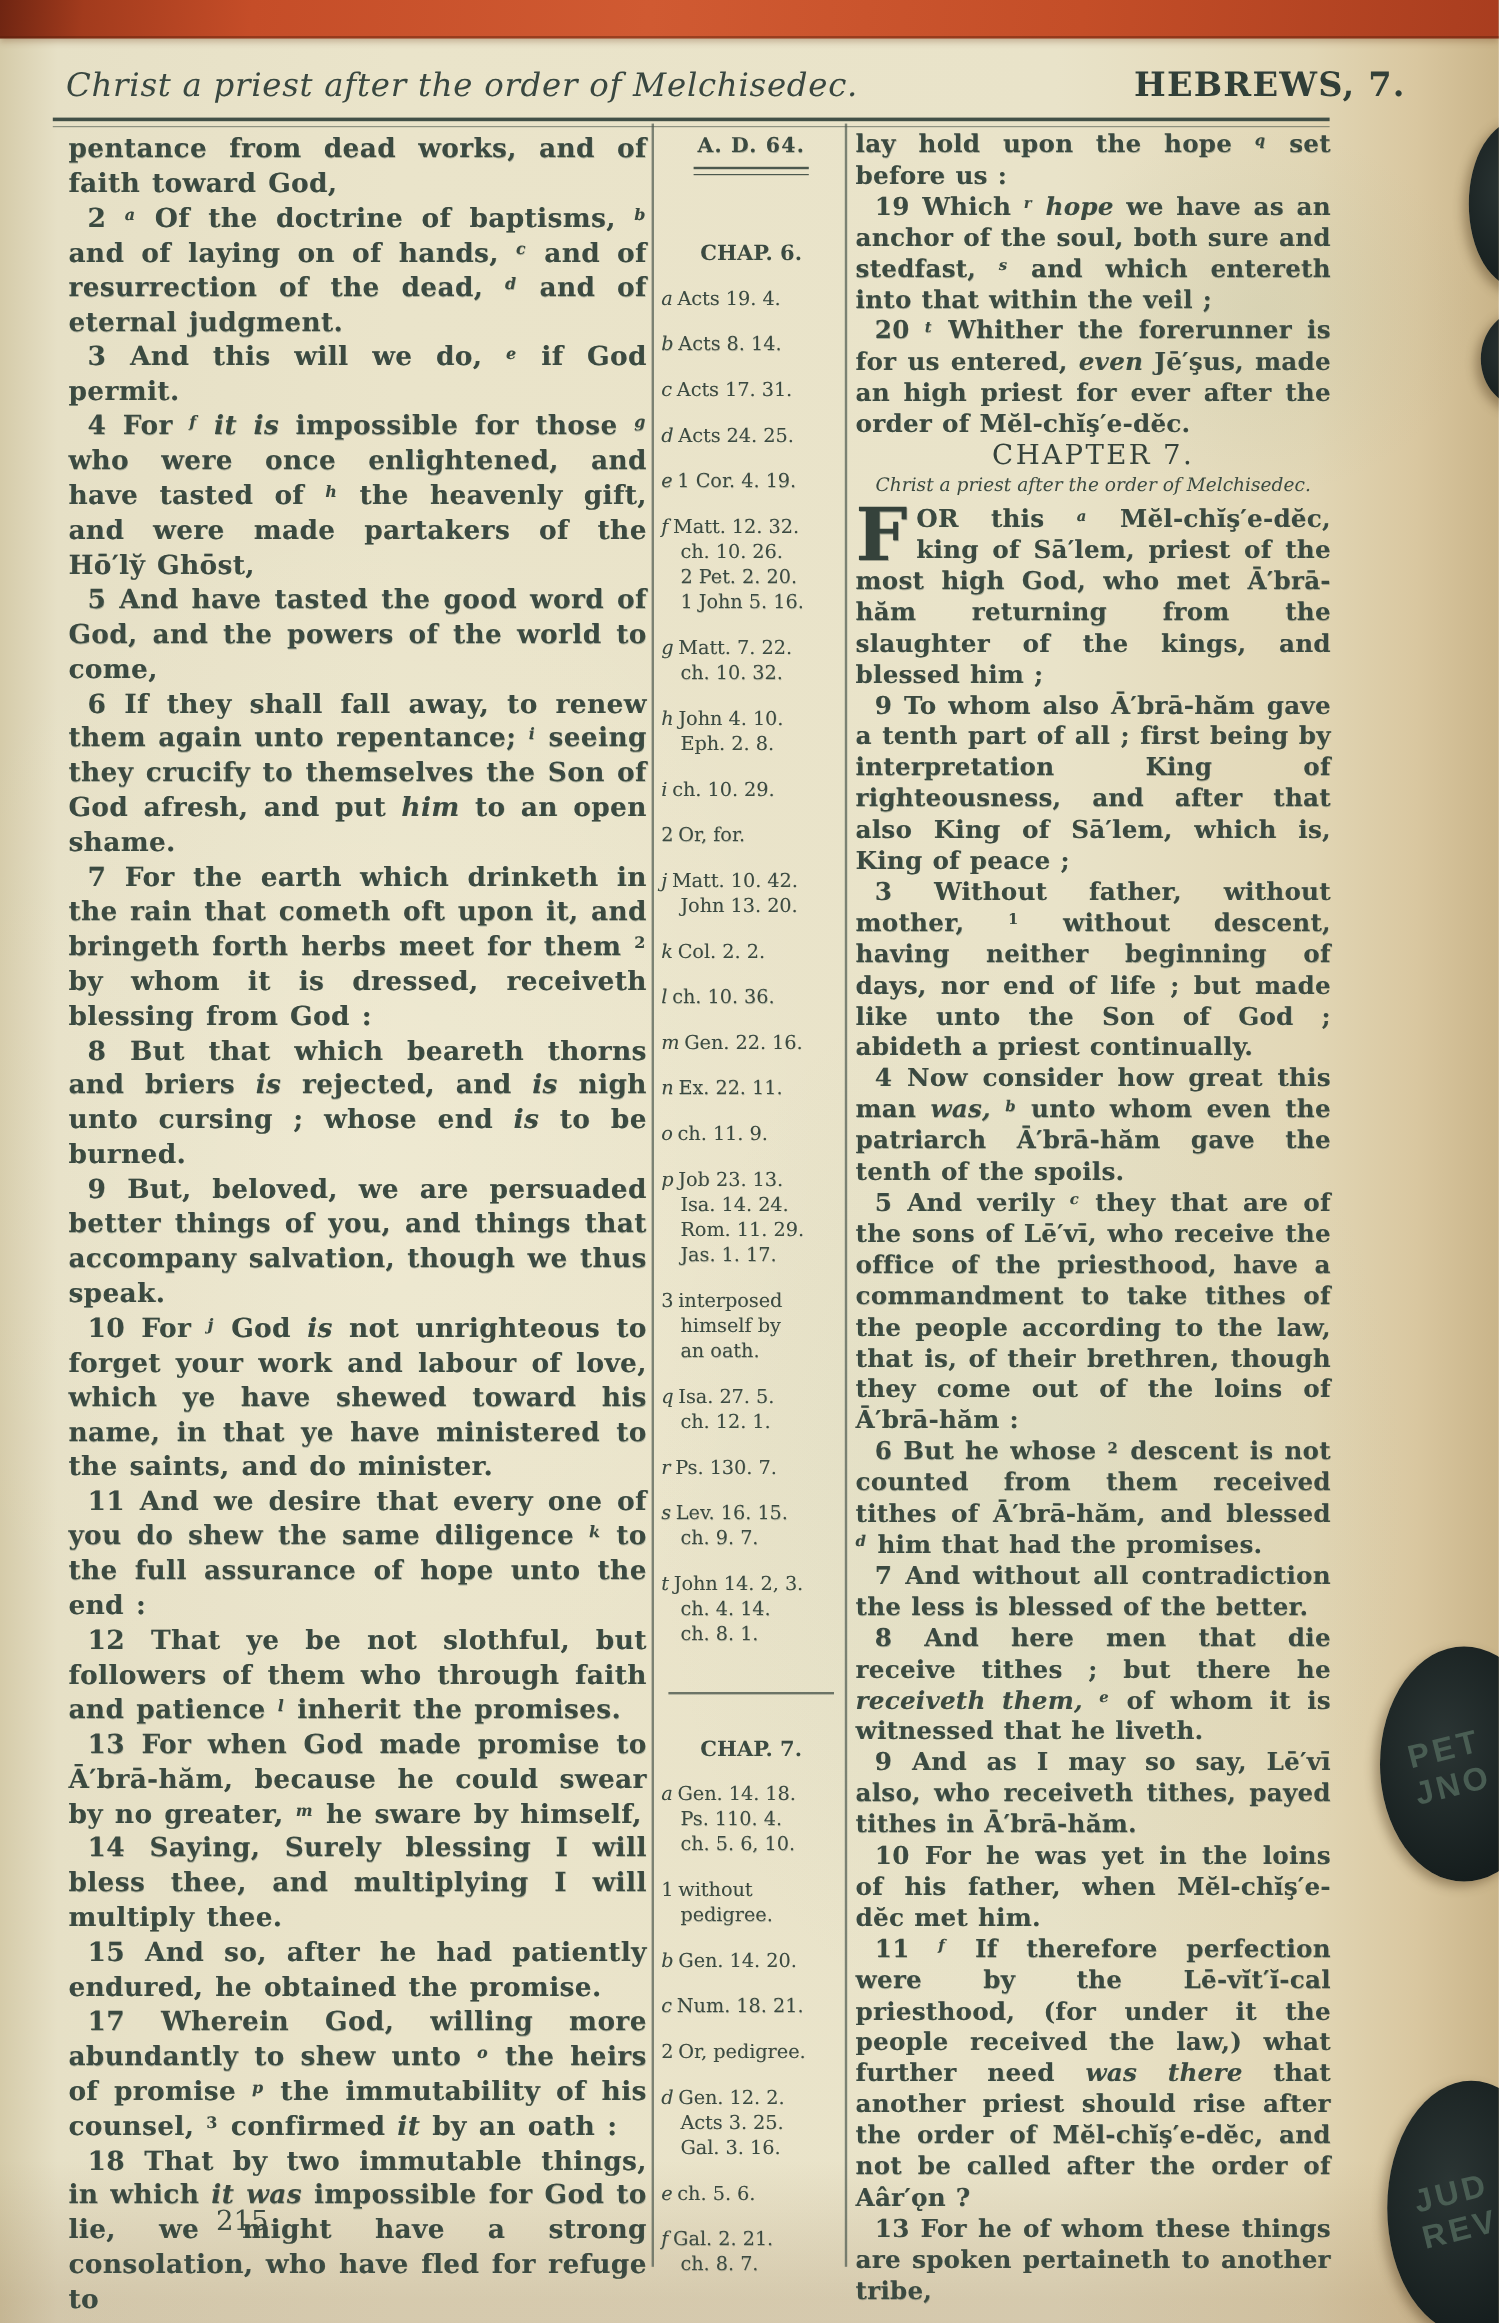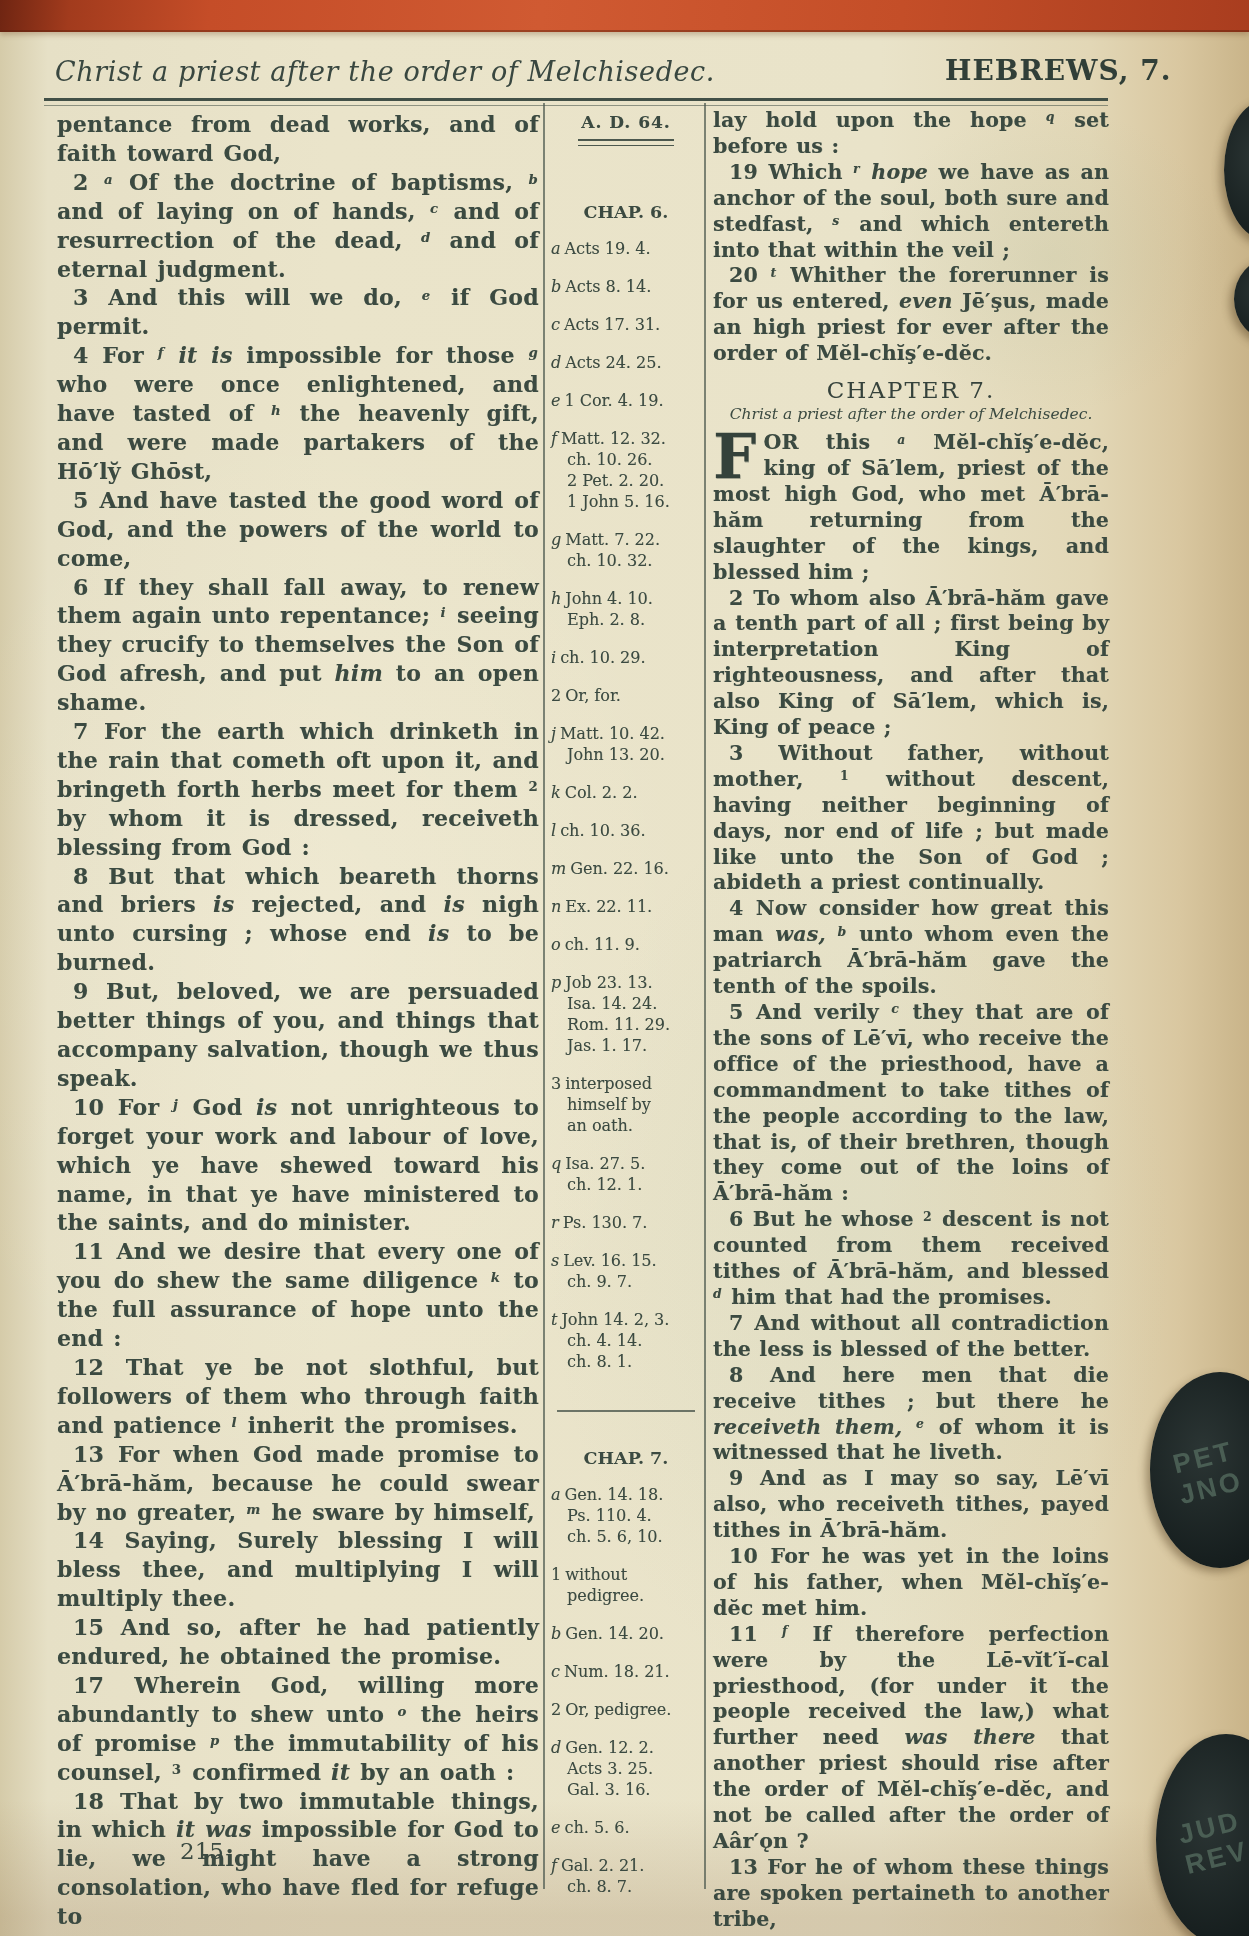--- a/index.html
+++ b/index.html
@@ -36,21 +36,21 @@
   .col-left .verse{font-size:22px;line-height:28.9px;letter-spacing:0.3px;word-spacing:2px;}
   .col-right .verse{font-size:20.5px;line-height:25.9px;letter-spacing:0.2px;word-spacing:1px;}
   .verse.noindent{text-indent:0;}
   .verse em{font-style:italic;}
   sup.vlet{font-style:italic;font-size:0.60em;line-height:0;vertical-align:0.45em;margin-right:1px;}
   sup.vnum{font-size:0.60em;line-height:0;vertical-align:0.45em;margin-right:1px;}
 
   .dropcap{float:left;font-size:61px;line-height:48px;padding:3px 7px 0 0;color:#35423b;
     text-shadow:0.5px 0.5px 0.5px rgba(53,66,59,0.4);}
 
-  .chapter-heading{text-align:center;font-size:23px;letter-spacing:2px;margin:10px 0 2px;
+  .chapter-heading{text-align:center;font-size:23px;letter-spacing:2px;margin:0 0 2px;
     color:#35423b;font-weight:normal;}
   .chapter-subtitle{text-align:center;font-style:italic;font-size:15.5px;margin-bottom:7px;color:#3b4a41;}
 
   .ad-date{text-align:center;font-size:17px;font-weight:bold;letter-spacing:1px;
     text-shadow:0.3px 0.3px 0.4px rgba(59,74,65,0.35);}
   .ad-rule{width:96px;margin:7px auto 0;height:4px;
     border-top:2px solid #4c584e;border-bottom:1px solid #4c584e;}
   .margin-sections{margin-top:56px;}
   .chap-label{text-align:center;font-weight:bold;font-size:17.5px;margin-bottom:16px;}
   .ref{font-size:16px;line-height:21px;margin-bottom:17px;
@@ -151,21 +151,21 @@
   <div class="col-right">
     <div>
         <p class="verse noindent">lay hold upon the hope <sup class="vlet">q</sup> set before us :</p>
         <p class="verse">19 Which <sup class="vlet">r</sup> <em>hope</em> we have as an anchor of the soul, both sure and stedfast, <sup class="vlet">s</sup> and which entereth into that within the veil ;</p>
         <p class="verse">20 <sup class="vlet">t</sup> Whither the forerunner is for us entered, <em>even</em> Jē′şus, made an high priest for ever after the order of Mĕl-chĭş′e-dĕc.</p>
       </div>
     <div class="chapter-heading">CHAPTER 7.</div>
     <div class="chapter-subtitle">Christ a priest after the order of Melchisedec.</div>
     <div>
         <p class="verse noindent"><span class="dropcap">F</span>OR this <sup class="vlet">a</sup> Mĕl-chĭş′e-dĕc, king of Sā′lem, priest of the most high God, who met Ā′brā-hăm returning from the slaughter of the kings, and blessed him ;</p>
-        <p class="verse">2 To whom also Ā′brā-hăm gave a tenth part of all ; first being by interpretation King of righteousness, and after that also King of Sā′lem, which is, King of peace ;</p>
+        <p class="verse">9 To whom also Ā′brā-hăm gave a tenth part of all ; first being by interpretation King of righteousness, and after that also King of Sā′lem, which is, King of peace ;</p>
         <p class="verse">3 Without father, without mother, <sup class="vnum">1</sup> without descent, having neither beginning of days, nor end of life ; but made like unto the Son of God ; abideth a priest continually.</p>
         <p class="verse">4 Now consider how great this man <em>was,</em> <sup class="vlet">b</sup> unto whom even the patriarch Ā′brā-hăm gave the tenth of the spoils.</p>
         <p class="verse">5 And verily <sup class="vlet">c</sup> they that are of the sons of Lē′vī, who receive the office of the priesthood, have a commandment to take tithes of the people according to the law, that is, of their brethren, though they come out of the loins of Ā′brā-hăm :</p>
         <p class="verse">6 But he whose <sup class="vnum">2</sup> descent is not counted from them received tithes of Ā′brā-hăm, and blessed <sup class="vlet">d</sup> him that had the promises.</p>
         <p class="verse">7 And without all contradiction the less is blessed of the better.</p>
         <p class="verse">8 And here men that die receive tithes ; but there he <em>receiveth them,</em> <sup class="vlet">e</sup> of whom it is witnessed that he liveth.</p>
         <p class="verse">9 And as I may so say, Lē′vī also, who receiveth tithes, payed tithes in Ā′brā-hăm.</p>
         <p class="verse">10 For he was yet in the loins of his father, when Mĕl-chĭş′e-dĕc met him.</p>
         <p class="verse">11 <sup class="vlet">f</sup> If therefore perfection were by the Lē-vĭt′ĭ-cal priesthood, (for under it the people received the law,) what further need <em>was there</em> that another priest should rise after the order of Mĕl-chĭş′e-dĕc, and not be called after the order of Aâr′ǫn ?</p>
         <p class="verse">13 For he of whom these things are spoken pertaineth to another tribe,</p>

